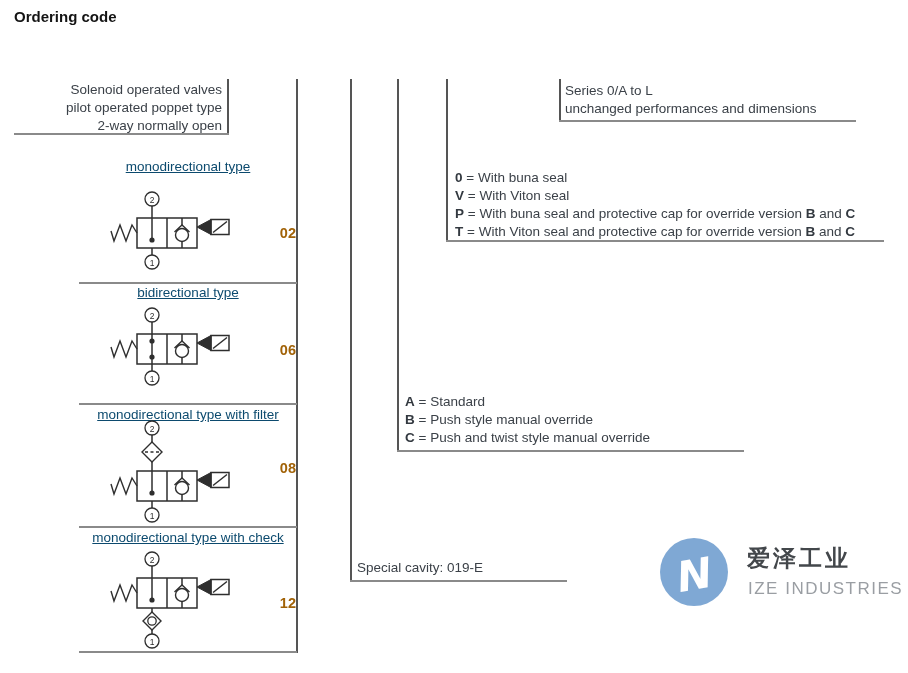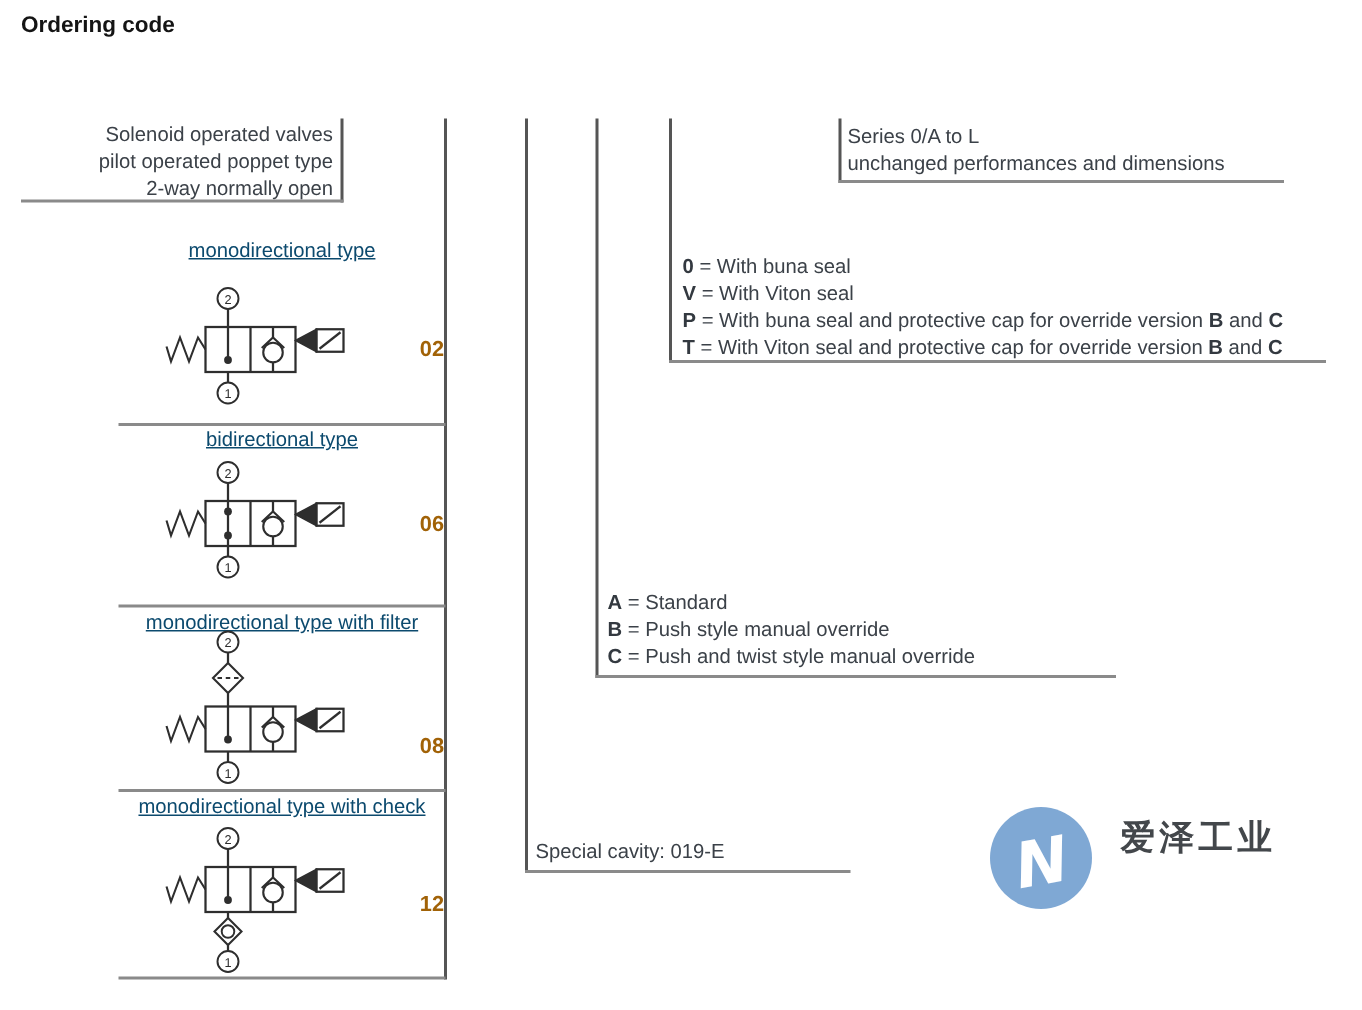--- a/index.html
+++ b/index.html
@@ -42,21 +42,21 @@
   .series-note{left:565px;top:82px;}
   .seal-options{left:455px;top:169px;line-height:18px;}
   .override-options{left:405px;top:393px;line-height:18px;}
   .cavity-note{left:357px;top:559px;}
   .opt b{font-weight:bold;color:#333940;}
 
   
   .sec-title{position:absolute;left:79px;width:218px;text-align:center;font-size:13.5px;color:#0c4a6e;text-decoration:underline;}
   .st1{top:159px}.st2{top:285px}.st3{top:407px}.st4{top:530px}
   .sec-code{position:absolute;left:264px;width:32px;text-align:right;font-size:14.5px;font-weight:bold;color:#a16207;}
-  .sc1{top:225px}.sc2{top:342px}.sc3{top:490px}.sc4{top:595px}
+  .sc1{top:225px}.sc2{top:342px}.sc3{top:460px}.sc4{top:595px}
   .valve{position:absolute;}
   .valve-1{left:101px;top:188px;}
   .valve-2{left:101px;top:304px;}
   .valve-3{left:101px;top:416px;}
   .valve-4{left:101px;top:548px;}
 
   
   .logo-mark{position:absolute;left:660px;top:538px;width:68px;height:68px;}
   .logo-cn{position:absolute;left:747px;top:543px;font-size:23px;font-weight:bold;color:#43474b;letter-spacing:3px;}
   .logo-en{position:absolute;left:748px;top:579px;font-size:17px;color:#9a9ea3;letter-spacing:1.5px;}
@@ -204,14 +204,15 @@
       <polygon points="96,39 110,31.5 110,46.5" fill="#2e2e2e" stroke="#2e2e2e"></polygon>
       <rect x="110" y="31.5" width="18" height="15" fill="none" stroke="#2e2e2e" stroke-width="1.5"></rect>
       <line x1="112" y1="44.5" x2="126" y2="33.5" stroke="#2e2e2e" stroke-width="1.5"></line>
     </svg>
 
   <svg class="logo-mark" viewBox="0 0 68 68">
     <circle cx="34" cy="34" r="34" fill="#7fa8d4"></circle>
     <text id="logo-letter" x="34" y="37" text-anchor="middle" dominant-baseline="central" font-size="42" font-weight="bold" font-style="italic" fill="#ffffff" font-family="DejaVu Sans, sans-serif" transform="rotate(-10 34 34)">N</text>
   </svg>
   <div class="logo-cn">爱泽工业</div>
+  <div class="logo-en">IZE INDUSTRIES</div>
 
 </div>
 
 </body></html>

